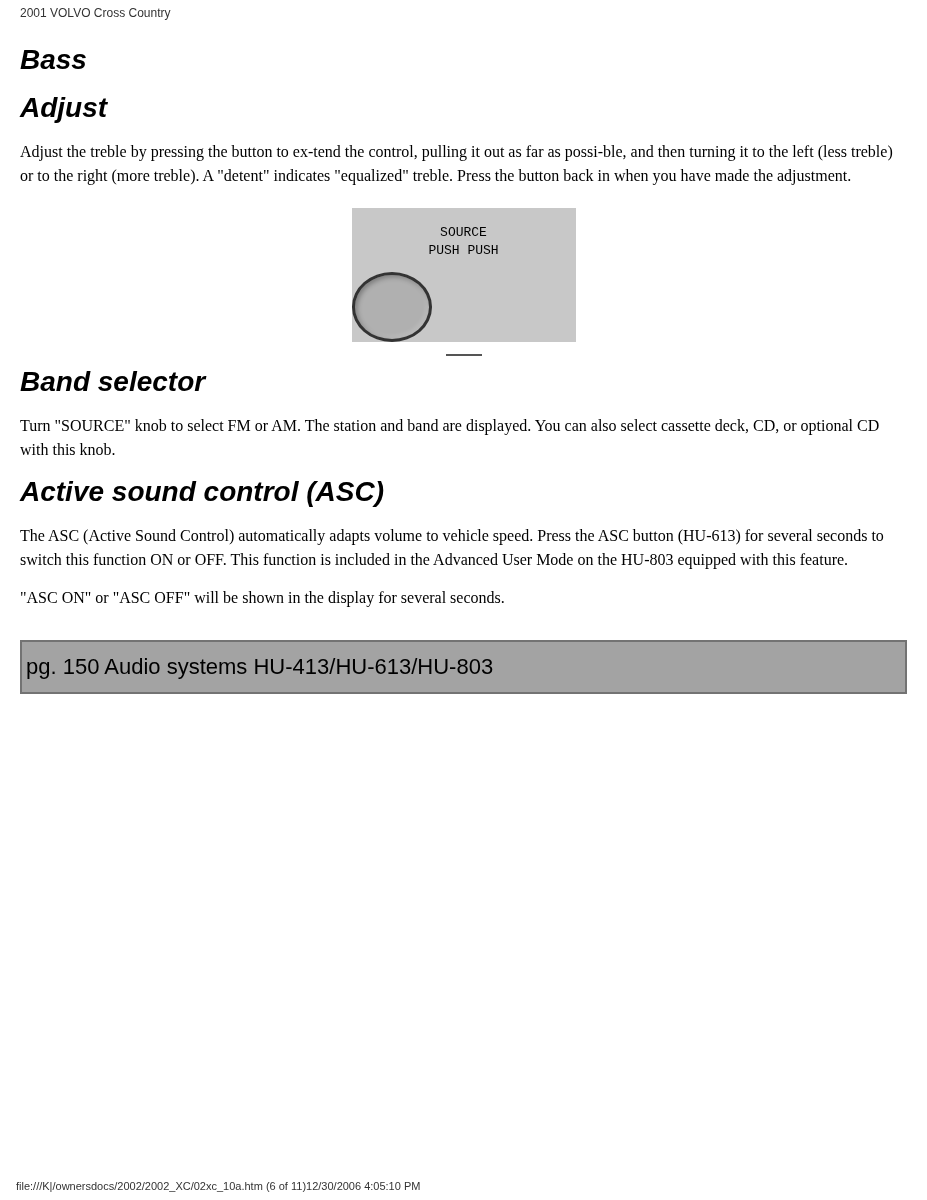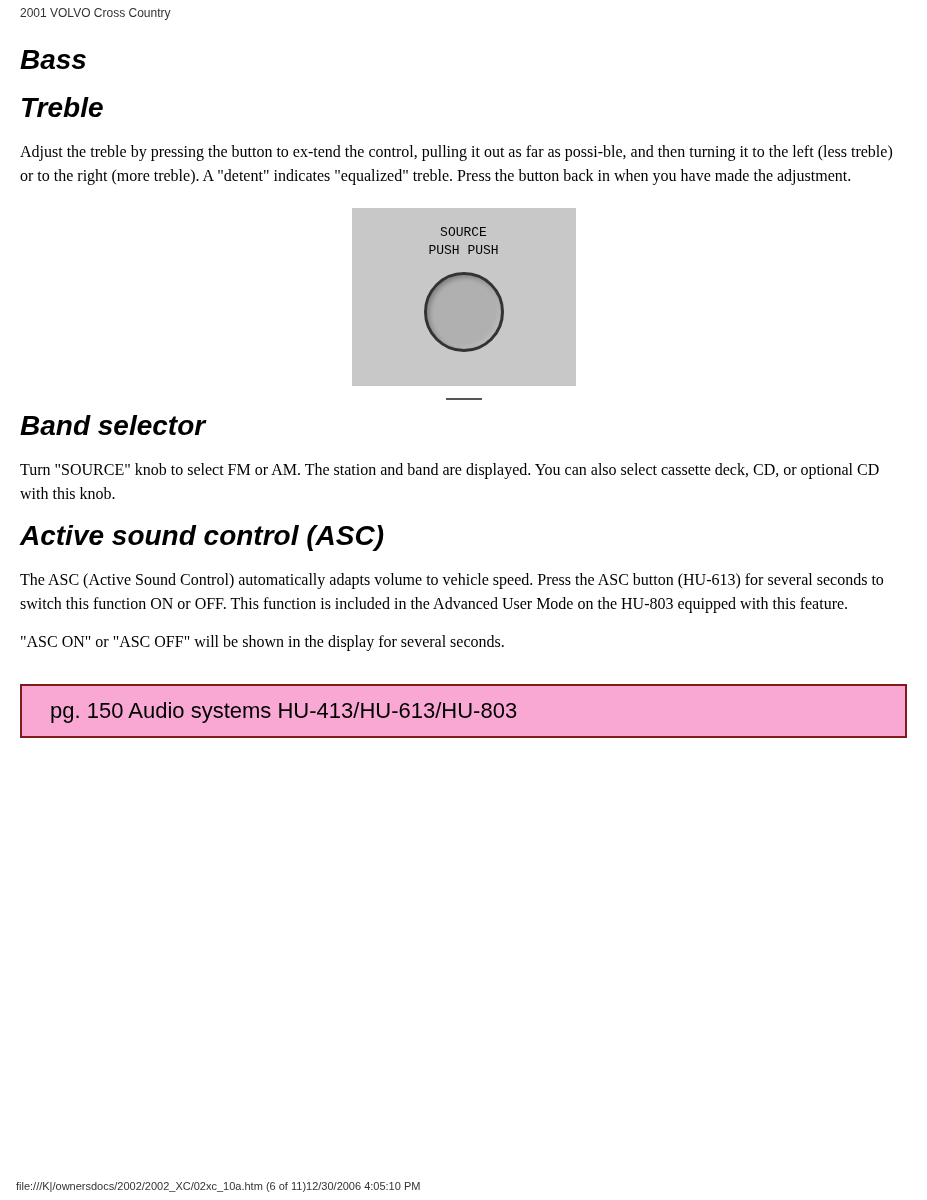--- a/index.html
+++ b/index.html
@@ -46,26 +46,25 @@
     }
 
     .image-container {
       text-align: center;
       margin: 20px auto 10px auto;
       display: block;
     }
 
     .radio-diagram {
       width: 224px;
-      height: 178px;
+      height: 134px;
       background: #c8c8c8;
       margin: 12px auto;
       display: flex;
       flex-direction: column;
-      align-items: center;
       justify-content: flex-start;
       padding-top: 16px;
       border: none;
     }
 
     .radio-text {
       font-family: 'Courier New', monospace;
       font-size: 13px;
       color: #000;
       text-align: center;
@@ -84,23 +83,23 @@
     }
 
     .image-caption-line {
       width: 36px;
       height: 2px;
       background: #555;
       margin: 6px auto 0 auto;
     }
 
     .page-label-box {
-      border: 2px solid #7f1d1d;
-      background: #f9a8d4;
-      padding: 12px 28px;
+      border: 2px solid #737373;
+      background: #a3a3a3;
+      padding: 12px 4px;
       margin-top: 30px;
       margin-bottom: 10px;
     }
 
     .page-label-box span {
       font-size: 22px;
       font-family: Arial, sans-serif;
       font-weight: normal;
       color: #000;
     }
@@ -119,21 +118,21 @@
 
 <div class="page-header">
   <span>2001 VOLVO Cross Country</span>
 </div>
 
 <div class="content">
 
   <h1 class="section-heading">Bass</h1>
 
 
-  <h1 class="section-heading">Treble</h1>
+  <h1 class="section-heading">Adjust</h1>
 
   <p class="body-text">Adjust the treble by pressing the button to ex-tend the control, pulling it out as far as possi-ble, and then turning it to the left (less treble) or to the right (more treble). A "detent" indicates "equalized" treble. Press the button back in when you have made the adjustment.</p>
 
   <div class="image-container">
     <div class="radio-diagram">
       <div class="radio-text">
         <div>SOURCE</div>
         <div>PUSH PUSH</div>
       </div>
       <div class="radio-knob"></div>

